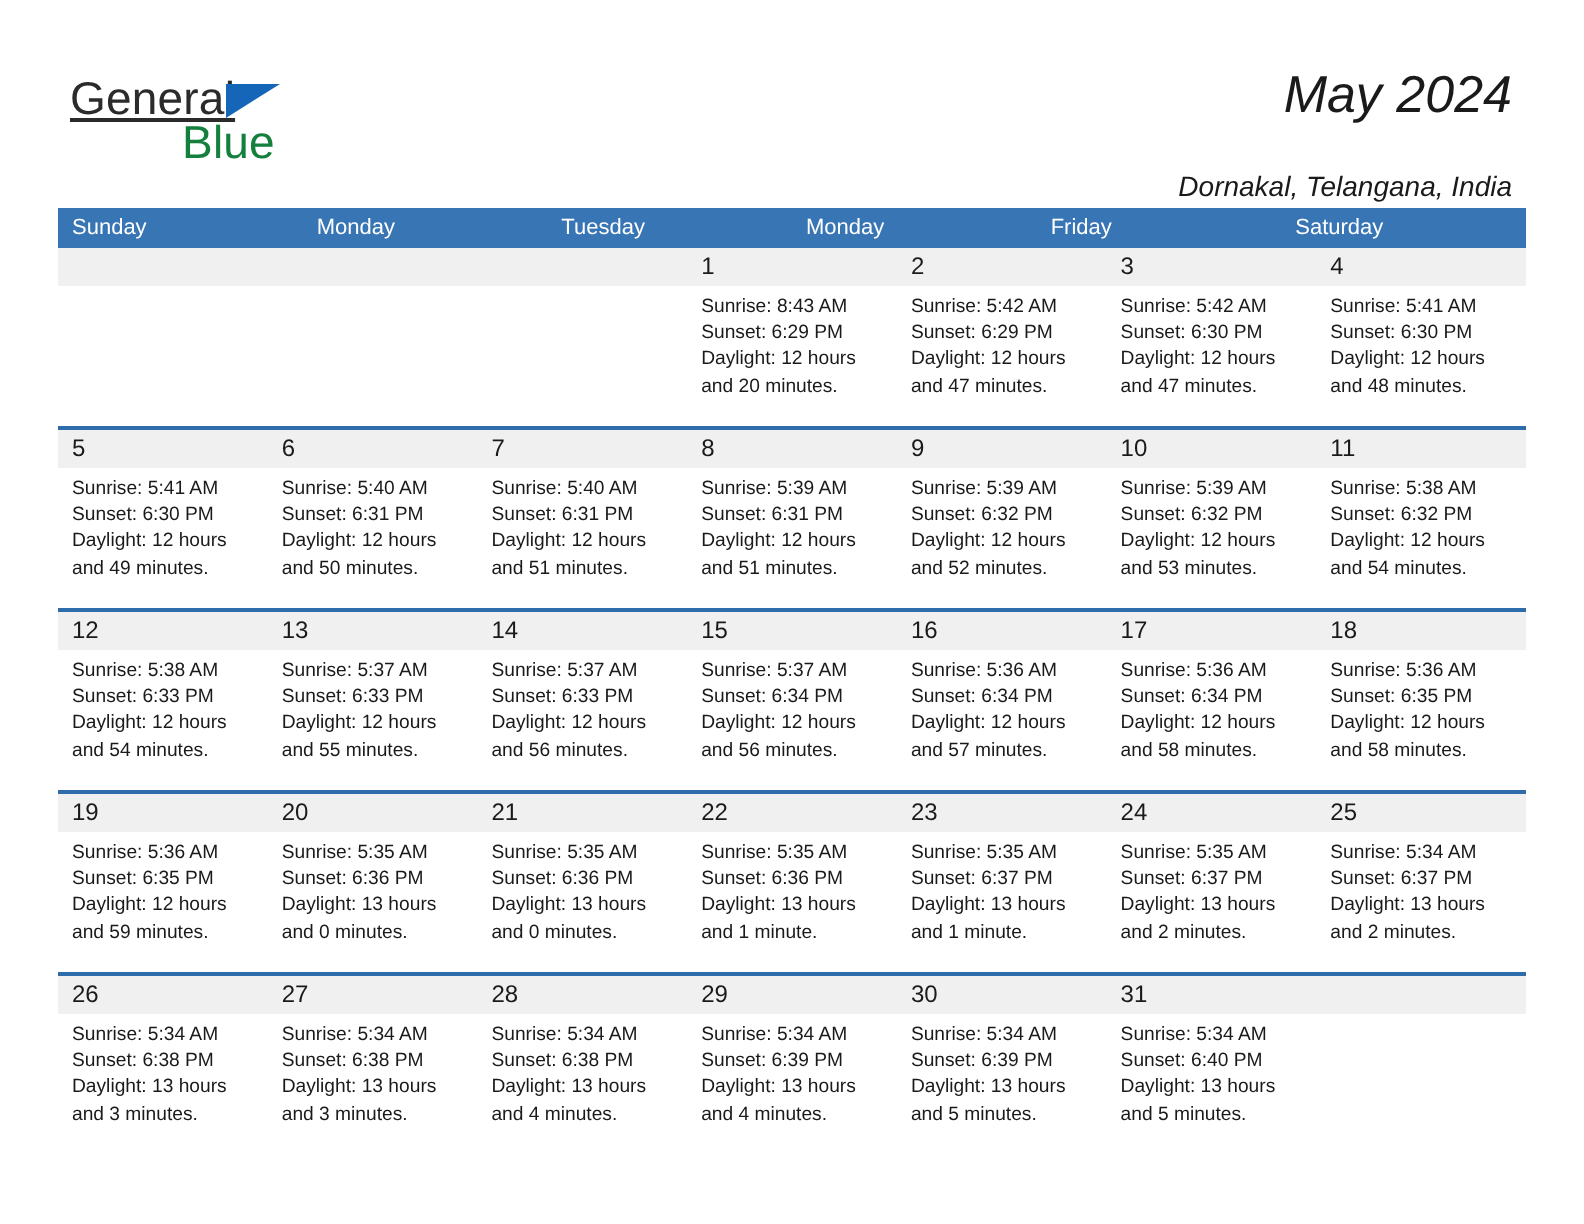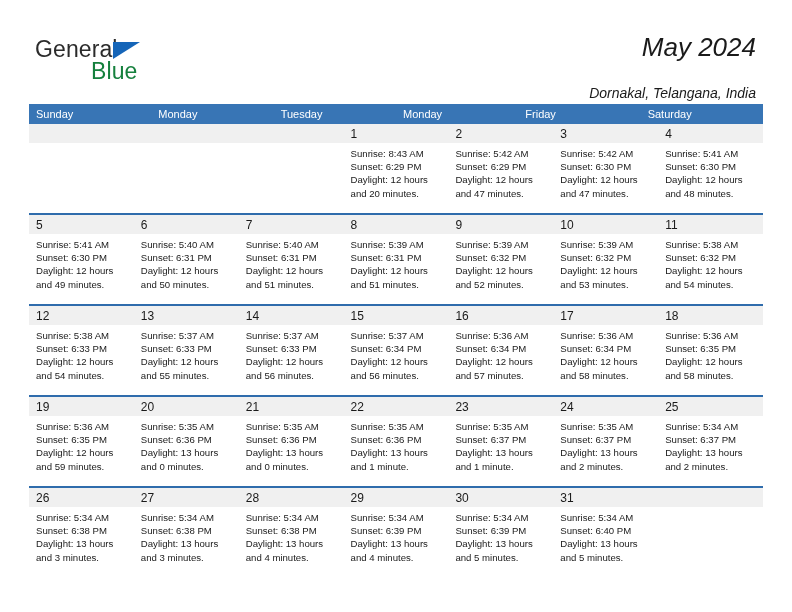--- a/index.html
+++ b/index.html
@@ -37,20 +37,21 @@
     height: 50px;
   }
   .brand-general {
     position: absolute;
     left: 0;
     top: 0;
     font-size: 23px;
     letter-spacing: 0.1px;
     color: #2b2b2b;
     font-family: "Liberation Sans", sans-serif;
+    text-decoration: underline;
   }
   .brand-tri {
     position: absolute;
     left: 78px;
     top: 6px;
     width: 0;
     height: 0;
     border-left: 27px solid #1565b8;
     border-bottom: 17px solid transparent;
   }

